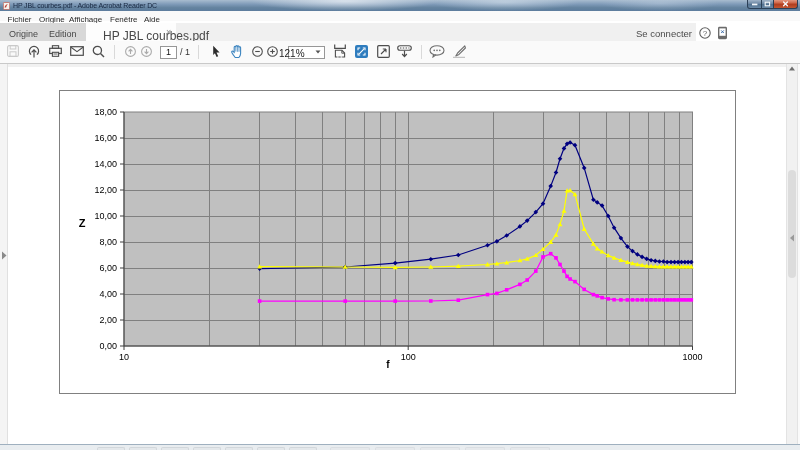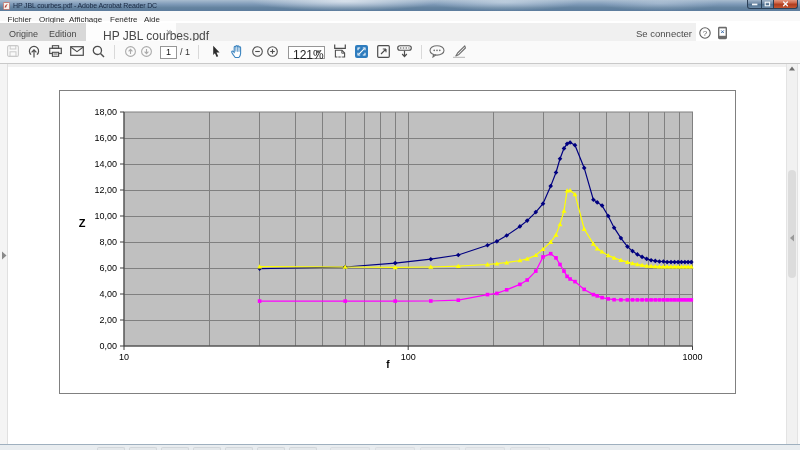--- a/index.html
+++ b/index.html
@@ -141,21 +141,21 @@
     <svg class="abs" style="left:252px;top:5px" width="11" height="11" viewBox="0 0 11 11">
       <circle cx="5.5" cy="5.5" r="4.8" fill="none" stroke="#4d4d4d" stroke-width="1.1"></circle>
       <line x1="3.2" y1="5.5" x2="7.8" y2="5.5" stroke="#4d4d4d" stroke-width="1.1"></line>
     </svg>
     <svg class="abs" style="left:267px;top:5px" width="11" height="11" viewBox="0 0 11 11">
       <circle cx="5.5" cy="5.5" r="4.8" fill="none" stroke="#4d4d4d" stroke-width="1.1"></circle>
       <line x1="3.2" y1="5.5" x2="7.8" y2="5.5" stroke="#4d4d4d" stroke-width="1.1"></line>
       <line x1="5.5" y1="3.2" x2="5.5" y2="7.8" stroke="#4d4d4d" stroke-width="1.1"></line>
     </svg>
     <div class="abs" style="left:288px;top:4.5px;width:35px;height:11px;background:#fff;border:1px solid #979797"></div>
-    <div class="abs" style="left:293px;top:7px;font-size:12px;color:#222">121%</div>
+    <div class="abs" style="left:279px;top:7px;font-size:10px;color:#222">121%</div>
     <svg class="abs" style="left:314px;top:8px" width="8" height="6" viewBox="0 0 8 6">
       <path d="M1.5 1.5 L4 4.5 L6.5 1.5Z" fill="#555"></path>
     </svg>
     <svg class="abs" style="left:334px;top:3px" width="12" height="14" viewBox="0 0 12 14">
       <path d="M0.7 0.5 L0.7 4.3 L11.3 4.3 L11.3 0.5" fill="none" stroke="#4d4d4d" stroke-width="1.2"></path>
       <path d="M1.4 6.3 L8 6.3 L10.6 9 L10.6 13 L1.4 13 Z" fill="none" stroke="#4d4d4d" stroke-width="1.1"></path>
       <path d="M7.8 6.5 L7.8 9.2 L10.4 9.2" fill="none" stroke="#4d4d4d" stroke-width="0.9"></path>
       <line x1="3" y1="13" x2="4.6" y2="13" stroke="#fff" stroke-width="1.2"></line>
       <line x1="6.6" y1="13" x2="8.2" y2="13" stroke="#fff" stroke-width="1.2"></line>
     </svg>

